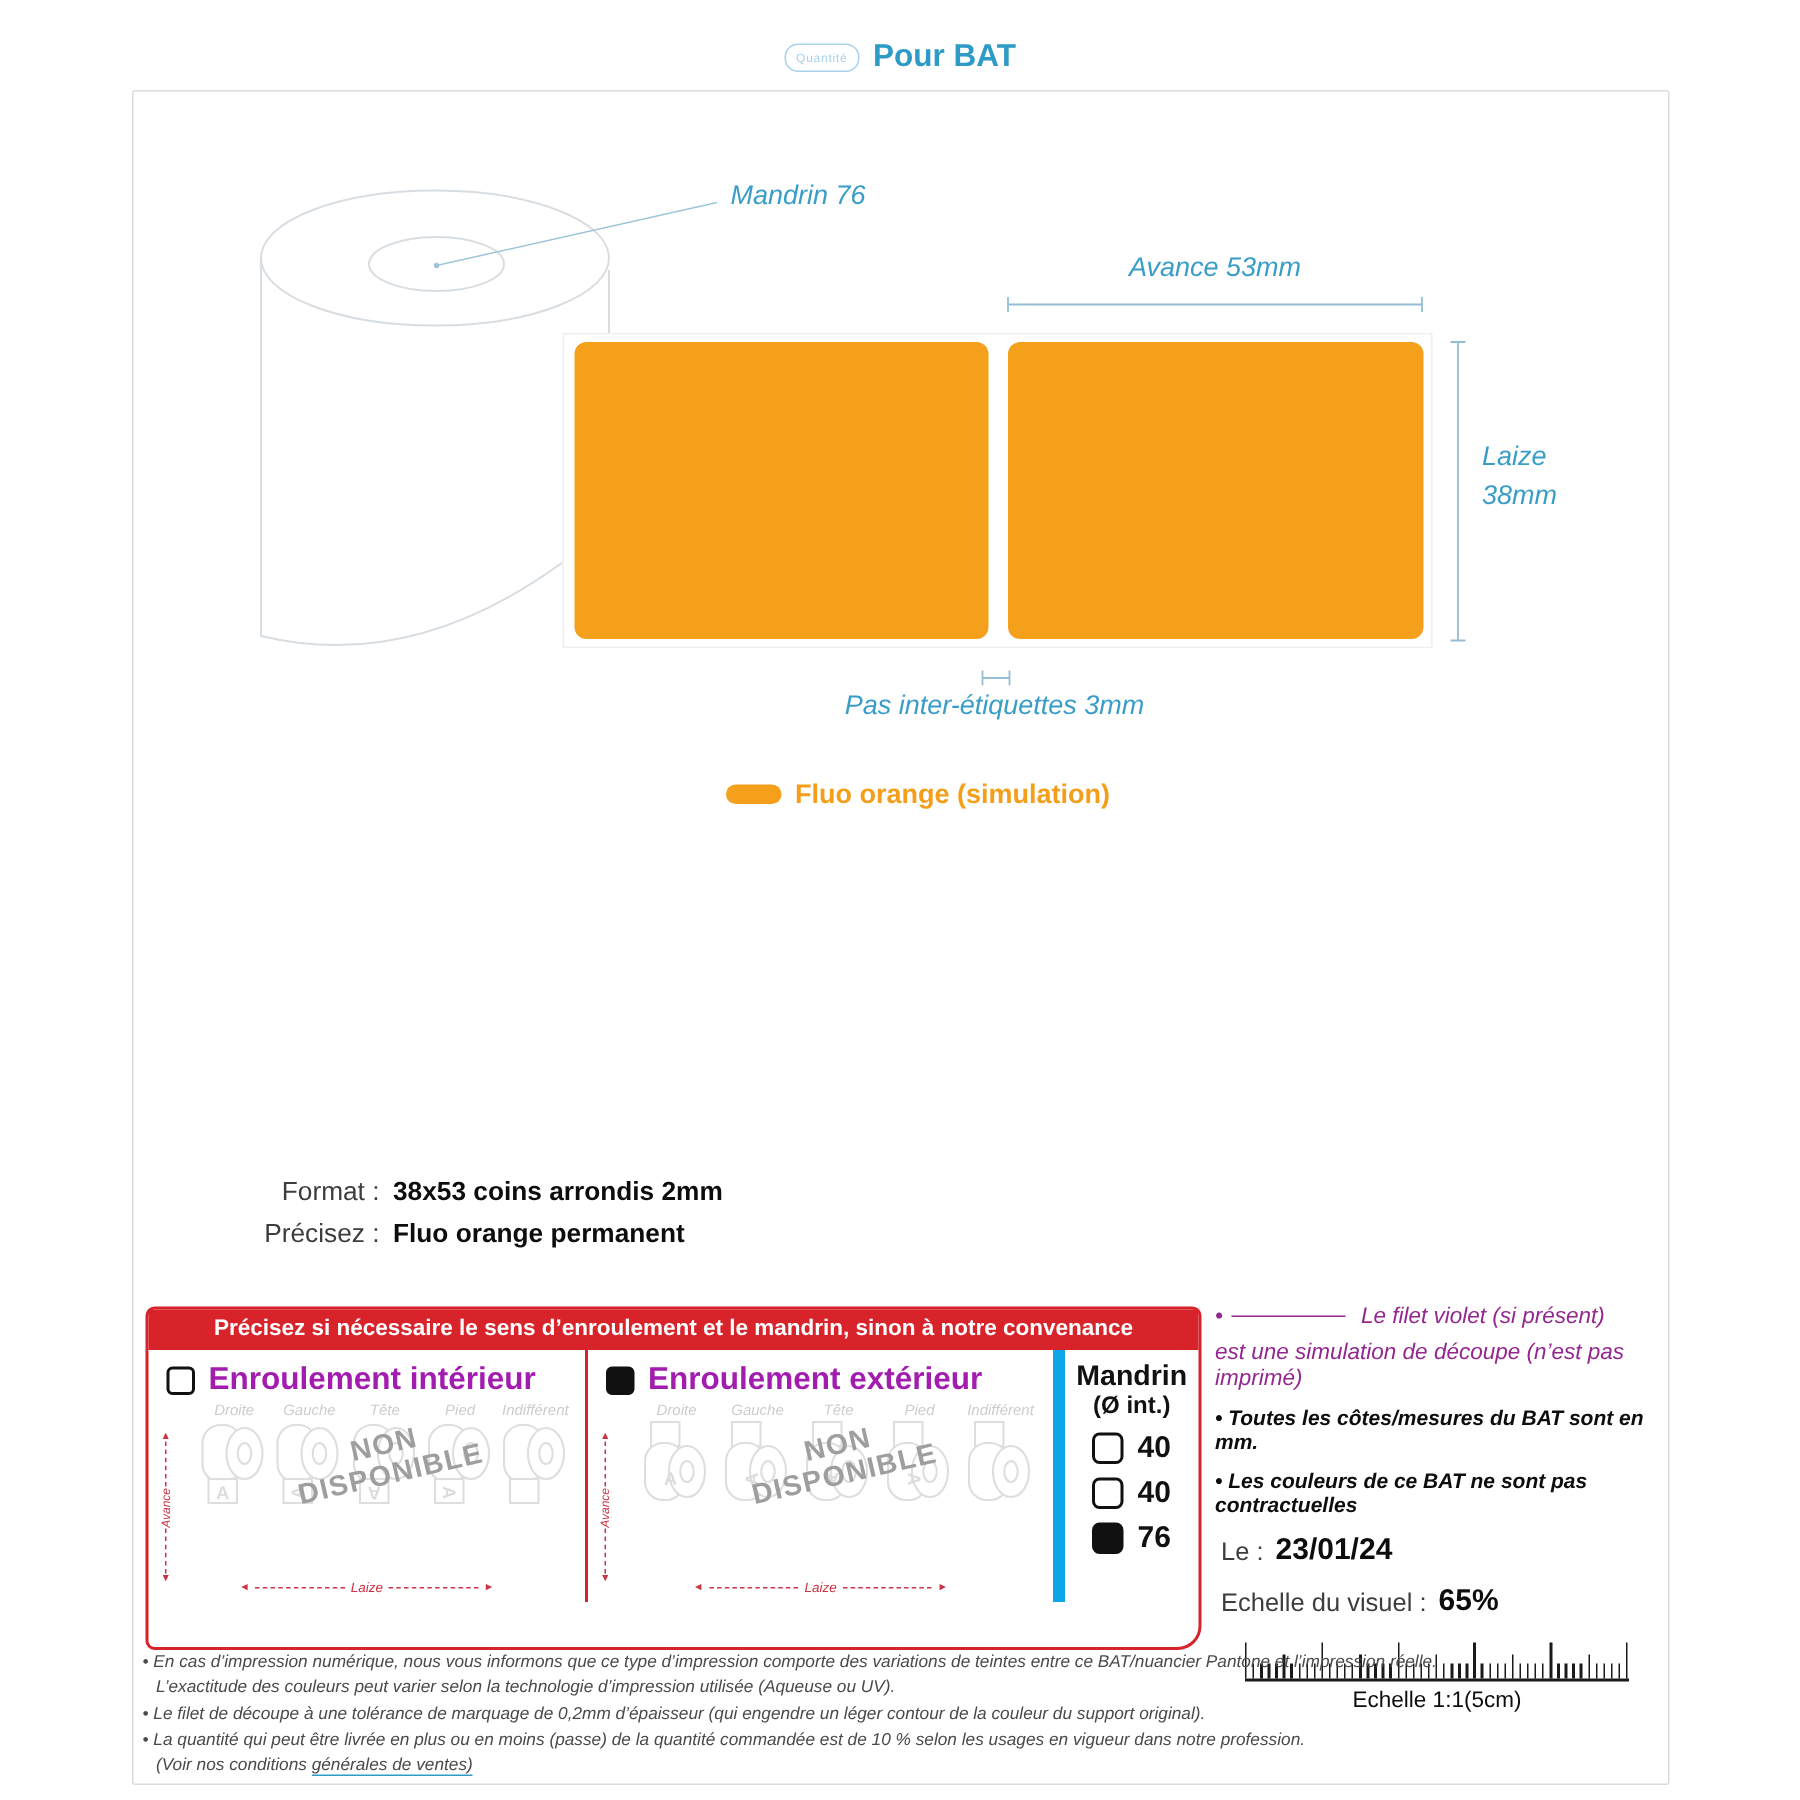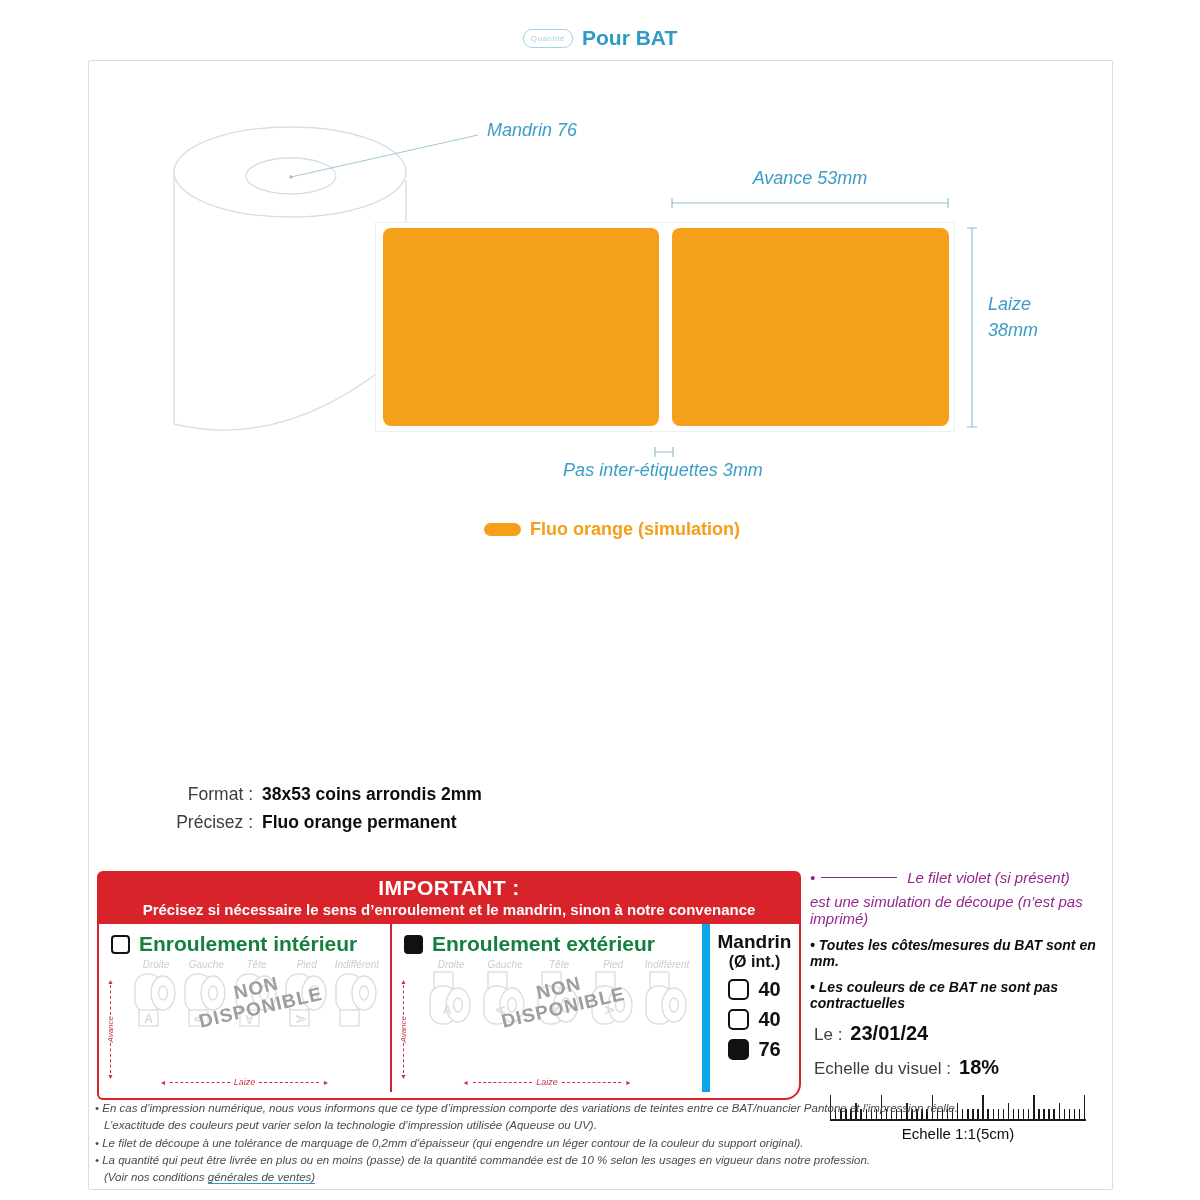--- a/index.html
+++ b/index.html
@@ -48,21 +48,21 @@
   [data-name="important-title"]{font-size:21px;font-weight:bold;letter-spacing:.5px}
   [data-name="important-subtitle"]{font-size:15px;font-weight:bold;margin-top:1px}
   [data-name="winding-body"]{display:flex;height:168px}
   .winding-sec{position:relative;box-sizing:border-box}
   [data-name="winding-interior"]{width:293px;border-right:2px solid #D8232A}
   [data-name="winding-exterior"]{width:318px;border-right:8px solid #0ea5e9}
   .sec-head{display:flex;align-items:center;gap:9px;margin:8px 0 0 12px}
   .cbx{width:19px;height:19px;border:2.5px solid #111;border-radius:4px;background:#fff;
        box-sizing:border-box;flex:none;cursor:pointer}
   .cbx.checked{background:#111}
-  .sec-title{font-weight:bold;font-size:21px;color:#15803d;white-space:nowrap}
+  .sec-title{font-weight:bold;font-size:21px;color:#a21caf;white-space:nowrap}
   .col-labels{display:flex;margin:3px 8px 0 32px;color:#cdcdcd;font-size:10px;font-style:italic}
   .col-labels span{flex:1;text-align:center;overflow:hidden}
   .rolls{display:flex;margin:0 8px 0 32px}
   .roll{flex:1;display:flex;justify-content:center}
   .watermark{position:absolute;left:34px;right:6px;top:54px;text-align:center;
        transform:rotate(-13deg);color:#9e9e9e;font-weight:bold;font-size:19px;
        line-height:1.05;letter-spacing:1px;pointer-events:none}
   .avance-arrow{position:absolute;left:7px;top:54px;height:102px;display:flex;
        flex-direction:column;align-items:center;color:#cc3344}
   .av-dash{flex:1;border-left:1.5px dashed #cc3344;width:0}
@@ -152,21 +152,20 @@
     <span class="spec-value" data-name="spec-value">38x53 coins arrondis 2mm</span>
   </div>
   <div class="spec-row" data-name="spec-row-matiere">
     <span class="spec-label" data-name="spec-label">Précisez :</span>
     <span class="spec-value" data-name="spec-value">Fluo orange permanent</span>
   </div>
 </div>
 
 <div data-name="important-box">
   <div data-name="important-header">
-    <div data-name="important-title">IMPORTANT :</div>
     <div data-name="important-subtitle">Précisez si nécessaire le sens d’enroulement et le mandrin, sinon à notre convenance</div>
   </div>
   <div data-name="winding-body">
 
     <div class="winding-sec" data-name="winding-interior">
       <div class="sec-head">
         <span class="cbx" data-name="interior-checkbox"></span>
         <span class="sec-title" data-name="interior-label">Enroulement intérieur</span>
       </div>
       <div class="col-labels" data-name="interior-columns">
@@ -367,21 +366,21 @@
   </div>
   <div data-name="filet-note-line2">est une simulation de découpe (n’est pas imprimé)</div>
   <div class="bat-note" data-name="measures-note">• Toutes les côtes/mesures du BAT sont en mm.</div>
   <div class="bat-note" data-name="colors-note">• Les couleurs de ce BAT ne sont pas contractuelles</div>
   <div class="info-row" data-name="date-row">
     <span data-name="date-label">Le :</span>
     <span class="strong-val" data-name="date-value">23/01/24</span>
   </div>
   <div class="info-row" data-name="scale-row">
     <span data-name="scale-label">Echelle du visuel :</span>
-    <span class="strong-val" data-name="scale-value">18%</span>
+    <span class="strong-val" data-name="scale-value">65%</span>
   </div>
   <div data-name="ruler">
       <div class="tick cm"></div>
       <div class="tick"></div>
       <div class="tick"></div>
       <div class="tick"></div>
       <div class="tick"></div>
       <div class="tick half"></div>
       <div class="tick"></div>
       <div class="tick"></div>

